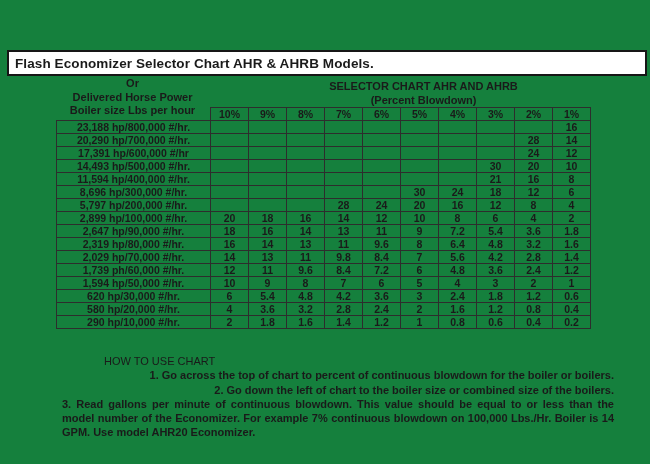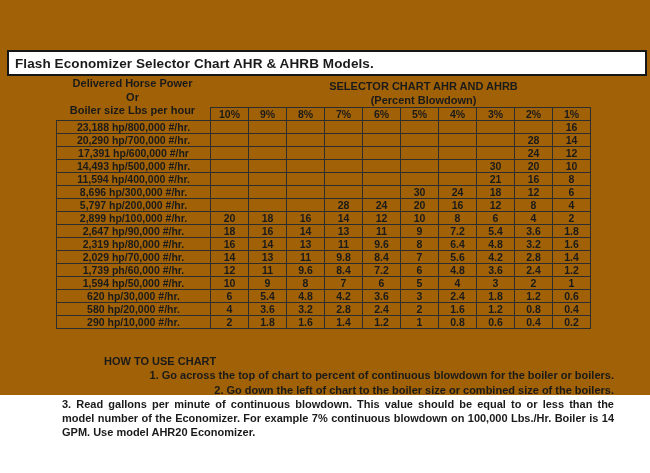--- a/index.html
+++ b/index.html
@@ -5,22 +5,22 @@
   html,body { margin:0; padding:0; }
   body {
     width:650px; height:473px;
     background:#ffffff;
     font-family:"Liberation Sans", sans-serif;
     color:#1a1a1a;
     overflow:hidden;
   }
   .page {
     position:relative;
-    width:650px; height:395px;
-    background:#a16207;
+    width:650px; height:464px;
+    background:#15803d;
   }
   .title-box {
     position:absolute;
     left:7px; top:50px;
     width:630px; height:22px;
     border:2px solid #161616;
     display:flex; align-items:center;
     padding-left:6px;
     font-size:13.5px; font-weight:bold;
     letter-spacing:0.1px;
@@ -61,36 +61,36 @@
   table.selector th.corner {
     border:none;
     background:transparent;
   }
   .howto {
     position:absolute;
     left:62px; top:354px; width:552px;
     font-size:11px; font-weight:600;
     line-height:14.3px;
   }
-  .howto .heading { font-weight:bold;padding-left:42px; }
+  .howto .heading { font-weight:normal;padding-left:42px; }
   .howto .step { font-weight:600;text-align:right; }
   .howto .step.justify { text-align:justify; }
 </style>
 </head>
 <body>
 
 <div class="page">
 
   <div class="title-box">
     <span>Flash Economizer Selector Chart AHR &amp; AHRB Models.</span>
   </div>
 
   <div class="left-header">
+    <div>Or</div>
     <div>Delivered Horse Power</div>
-    <div>Or</div>
     <div>Boiler size Lbs per hour</div>
   </div>
 
   <div class="right-header">
     <div>SELECTOR CHART AHR AND AHRB</div>
     <div>(Percent Blowdown)</div>
   </div>
 
   <table class="selector">
     <colgroup>

